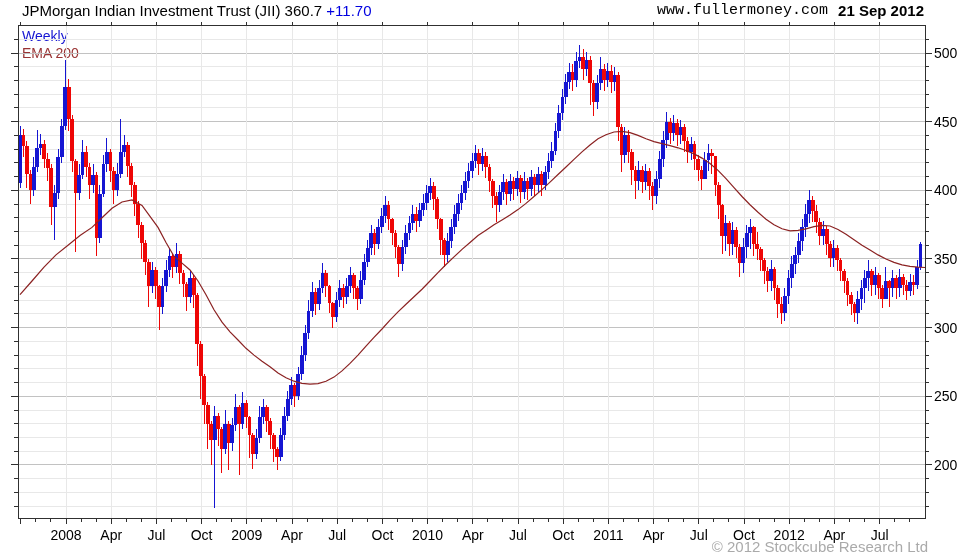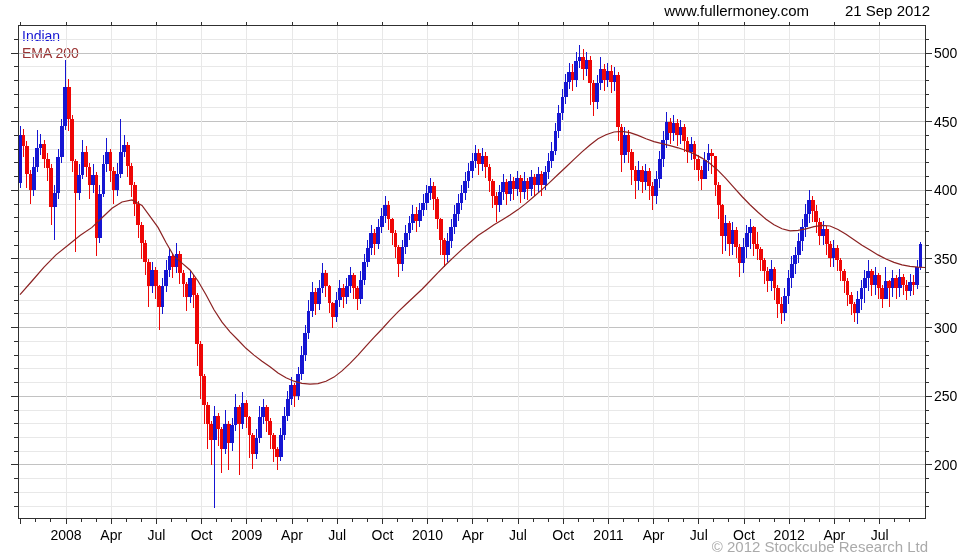--- a/index.html
+++ b/index.html
@@ -1,36 +1,37 @@
 <!DOCTYPE html>
 <html><head>
 <meta charset="utf-8">
 <style>
   html,body{margin:0;padding:0;background:#ffffff;}
   #stage{position:relative;width:980px;height:560px;background:#ffffff;overflow:hidden;
          font-family:"Liberation Sans", sans-serif;}
   .hdr{position:absolute;top:2px;font-size:15px;color:#000;white-space:pre;}
   #title{left:22px;}
   #title .chg{color:#0000e0;}
-  #site{right:171px;}
-  #date{right:50px;}
+  #site{right:152px;font-family:Liberation Mono, monospace;}
+  #date{right:56px;font-weight:bold;}
   .legend{position:absolute;left:22px;font-size:14px;}
   #legend-weekly{top:28px;color:#1515d2;}
   #legend-ema{top:45px;color:#993333;}
   #copyright{position:absolute;right:52px;top:538px;font-size:15px;color:#aaaaaa;}
   svg text{font-family:"Liberation Sans", sans-serif;}
 </style>
 </head>
 <body>
 
 <div id="stage">
+  <div id="title" class="hdr"><span>JPMorgan Indian Investment Trust (JII) 360.7</span><span> </span><span class="chg">+11.70</span></div>
   <div id="site" class="hdr">www.fullermoney.com</div>
   <div id="date" class="hdr">21 Sep 2012</div>
 
-  <div id="legend-weekly" class="legend">Indian</div>
+  <div id="legend-weekly" class="legend">Weekly</div>
   <div id="legend-ema" class="legend">EMA 200</div>
 
   <svg id="chart" width="980" height="560" viewBox="0 0 980 560" style="position:absolute;left:0;top:0;">
       <g shape-rendering="crispEdges">
         <line x1="18" y1="506.18899999999996" x2="925" y2="506.18899999999996" stroke="#e8e8e8" stroke-width="1"></line>
         <line x1="18" y1="492.456" x2="925" y2="492.456" stroke="#e8e8e8" stroke-width="1"></line>
         <line x1="18" y1="478.723" x2="925" y2="478.723" stroke="#e8e8e8" stroke-width="1"></line>
         <line x1="18" y1="451.257" x2="925" y2="451.257" stroke="#e8e8e8" stroke-width="1"></line>
         <line x1="18" y1="437.524" x2="925" y2="437.524" stroke="#e8e8e8" stroke-width="1"></line>
         <line x1="18" y1="423.791" x2="925" y2="423.791" stroke="#e8e8e8" stroke-width="1"></line>

